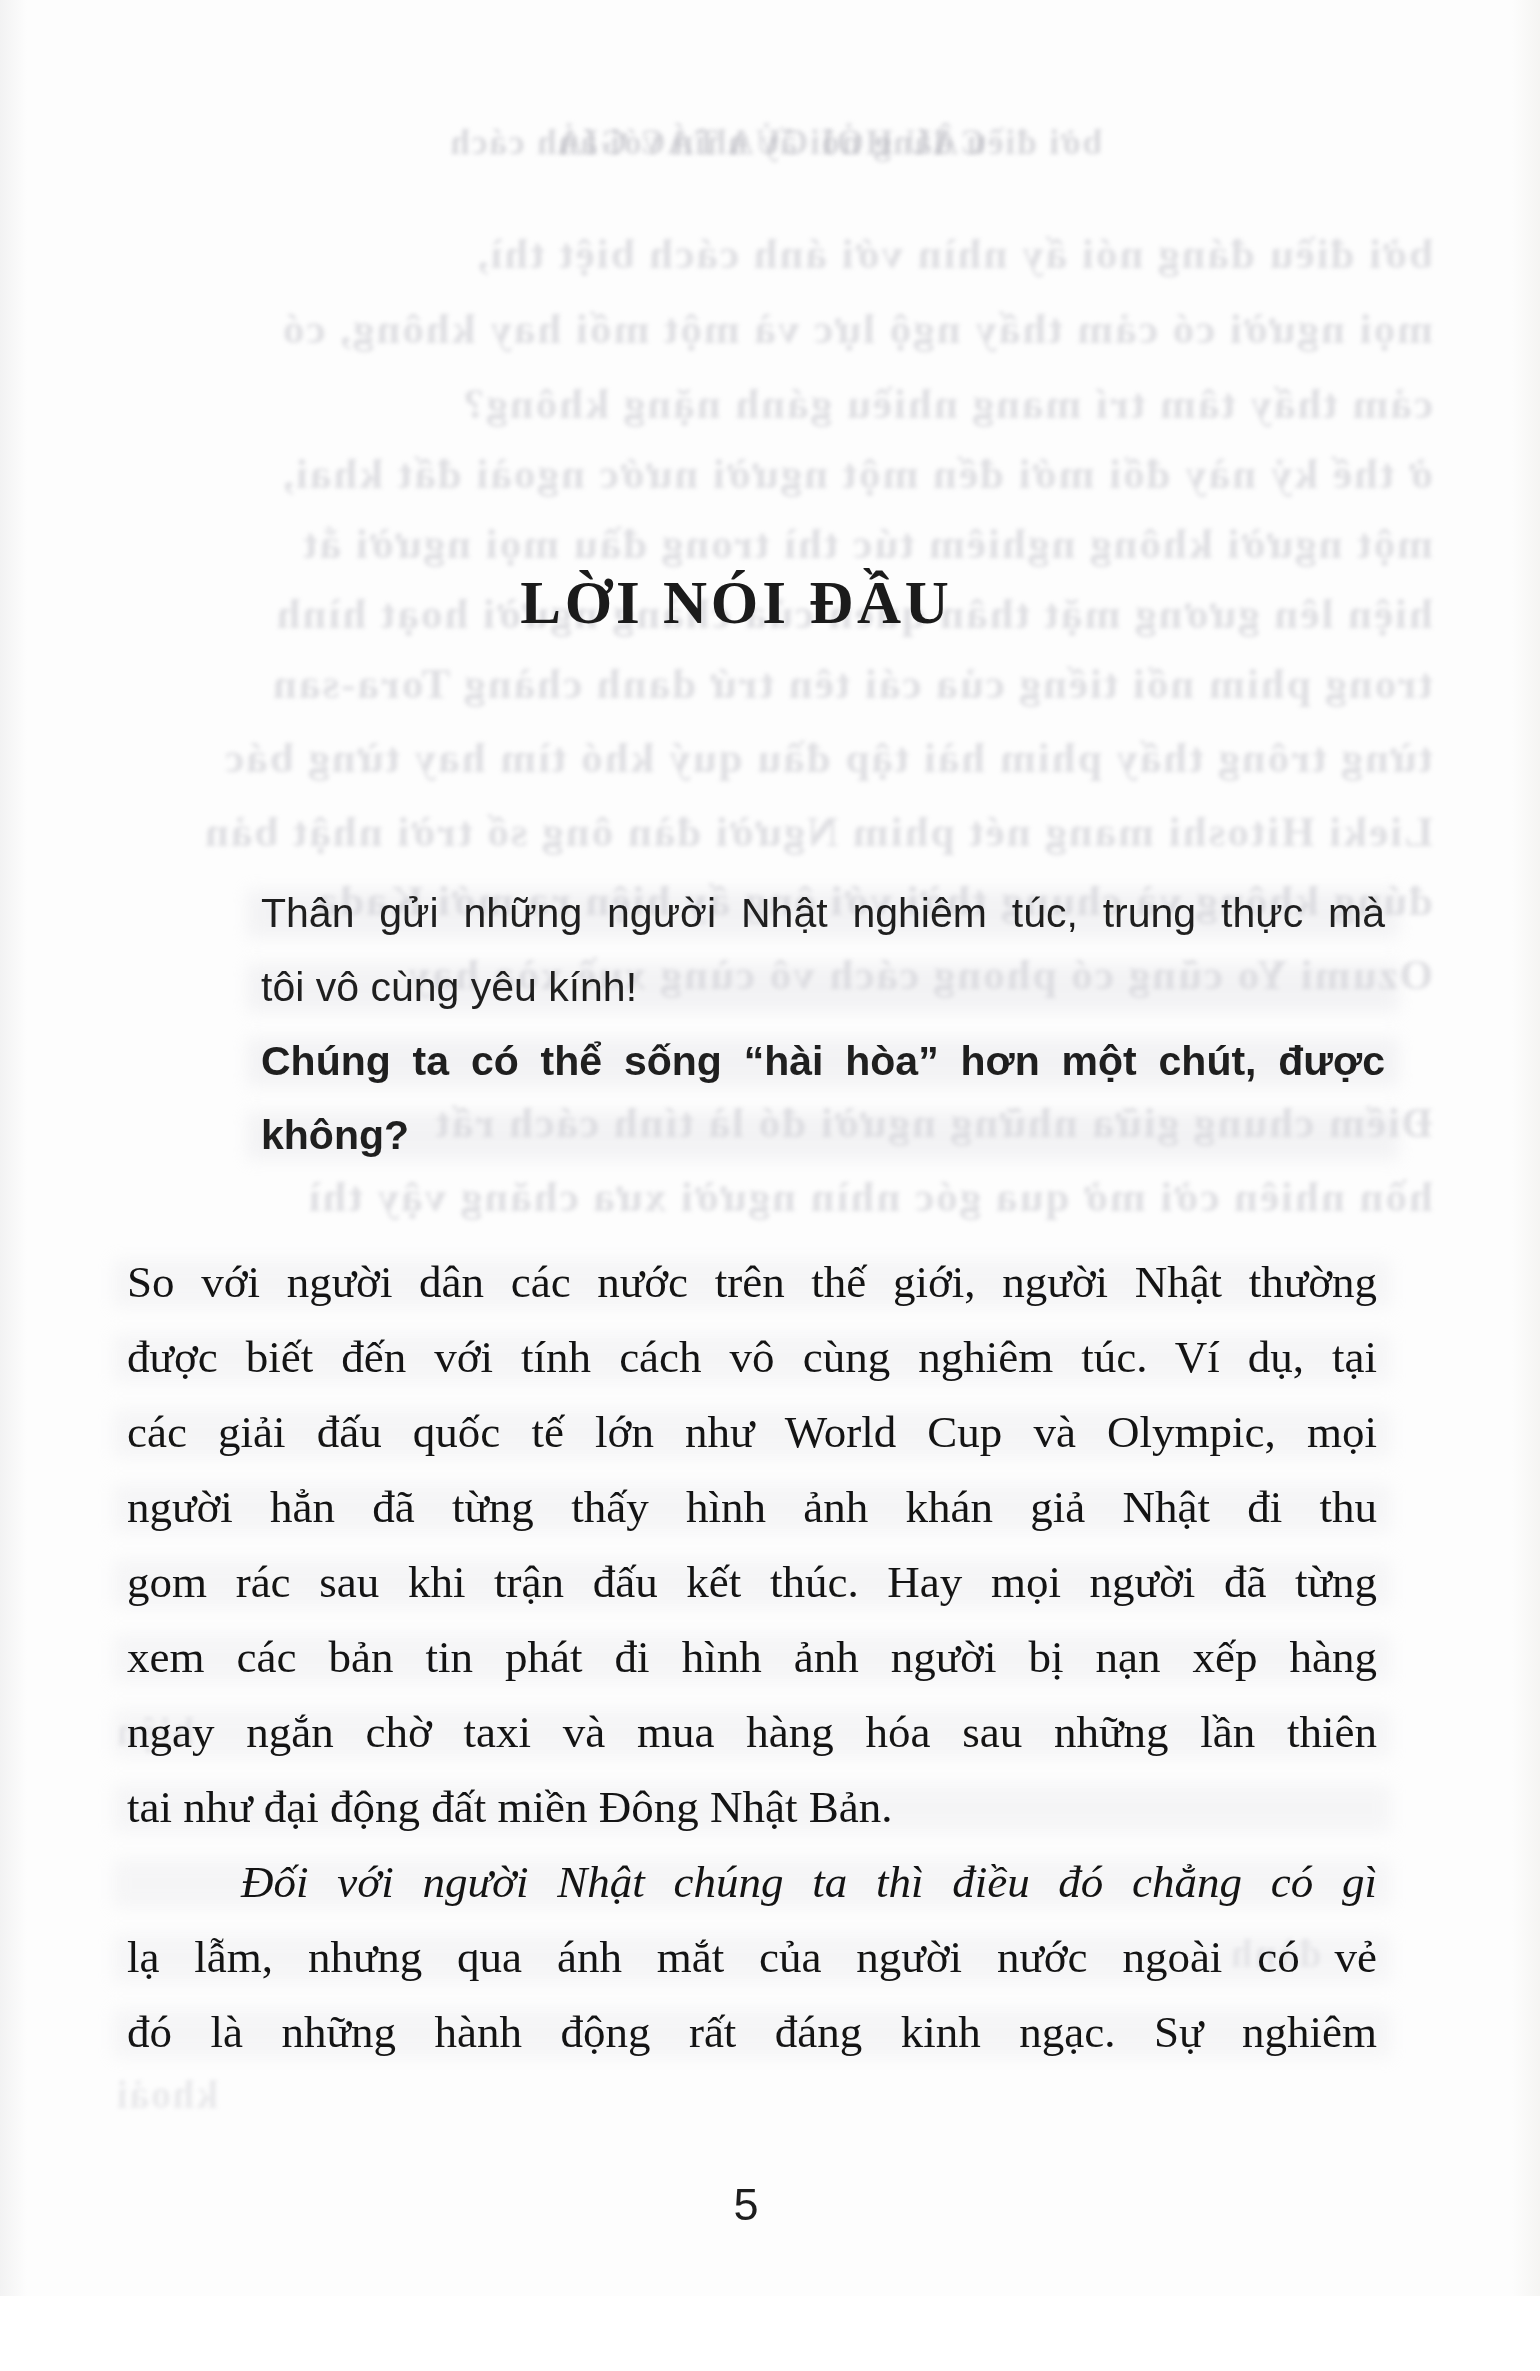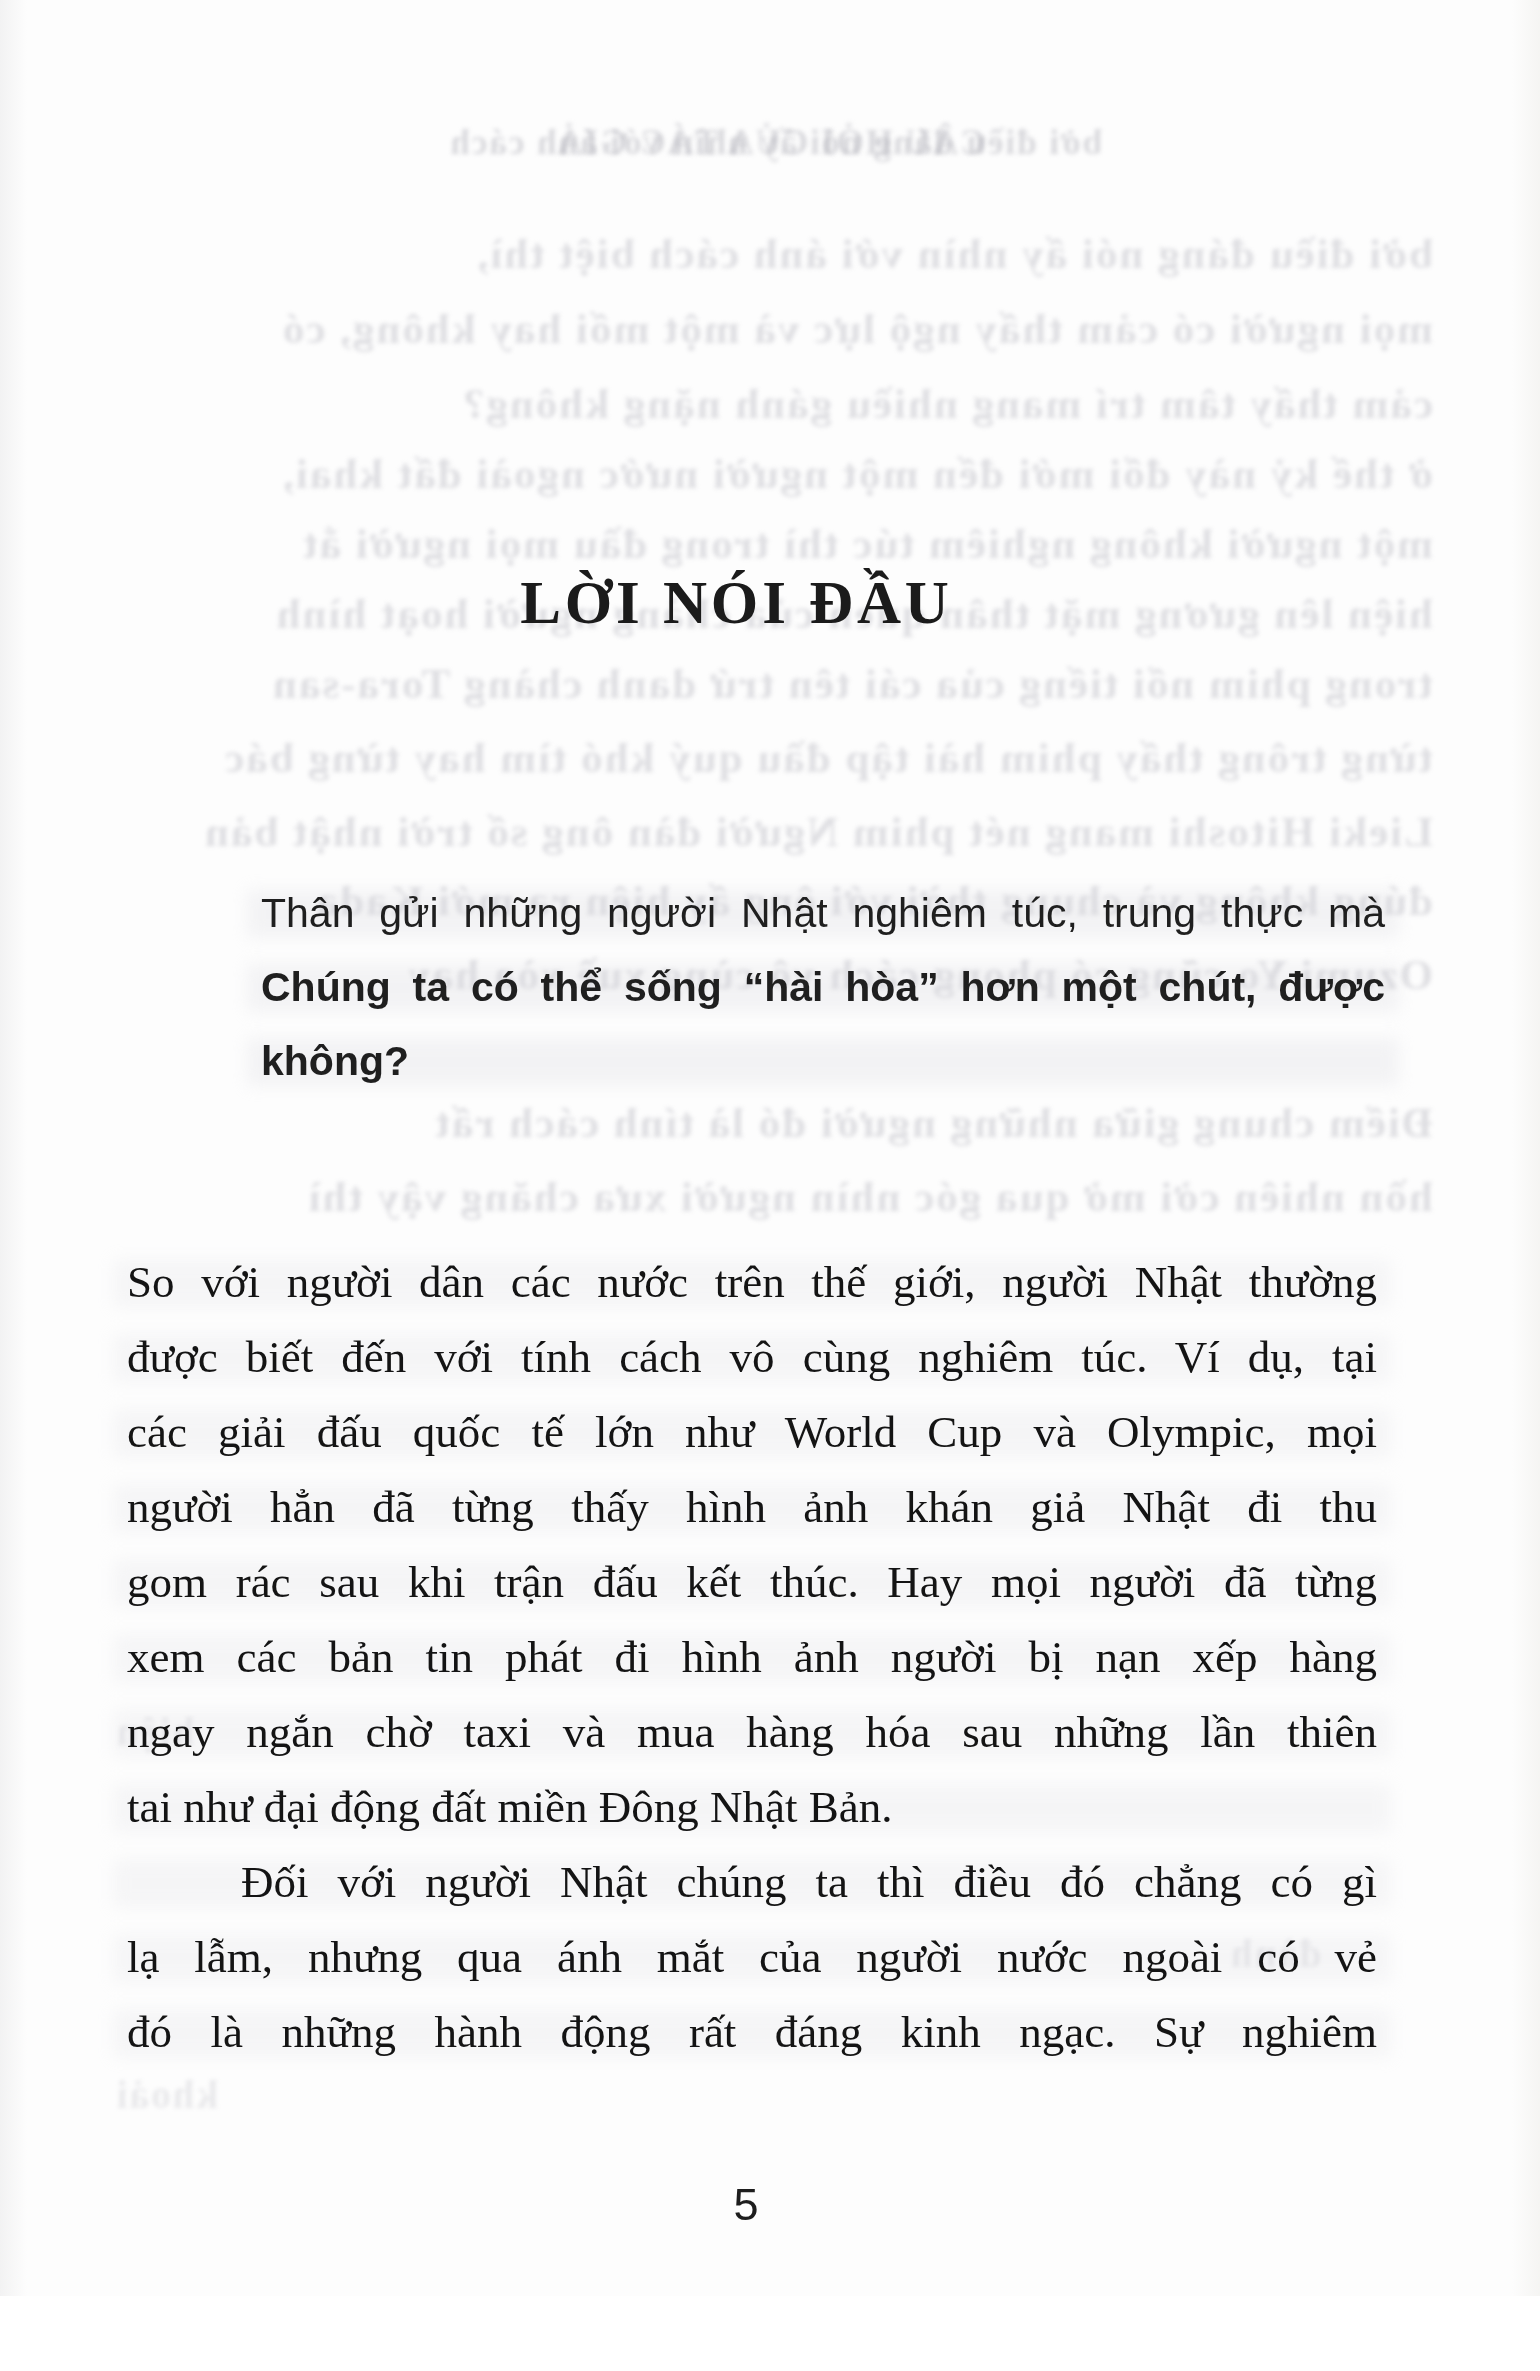--- a/index.html
+++ b/index.html
@@ -88,21 +88,21 @@
     width: 1250px;
     font-family: "Liberation Serif", serif;
     font-size: 45px;
     color: #141414;
     z-index: 3;
   }
   .bodytext .line { position: relative; height: 75px; line-height: 75px; }
 
   .line.j { text-align: justify; text-align-last: justify; }
   .line.bold { font-weight: 700; }
-  .line.indent { padding-left: 114px; }
+  .line.indent { padding-left: 114px; font-style: italic; }
 
   
   .line::before {
     content: "";
     position: absolute;
     left: -13.7px; right: -13.7px; top: 13.7px; bottom: 11.7px;
     background: #d9d9df;
     filter: blur(7.8px);
     opacity: 0.28;
     z-index: -1;
@@ -141,20 +141,21 @@
   <div class="ghost" style="top:1098px">Điểm chung giữa những người đó là tính cách rất</div>
   <div class="ghost" style="top:1172px">hồn nhiên cởi mở qua góc nhìn người xưa chăng vậy thì</div>
   <div class="ghost frag" style="top:1709px; left:115px">hiện</div>
   <div class="ghost frag" style="top:1931px; left:1229px">đành</div>
   <div class="ghost frag" style="top:2072px; left:115px">khoải</div>
 
   <h1 class="title">LỜI NÓI ĐẦU</h1>
 
   <div class="dedication">
     <div class="line j">Thân gửi những người Nhật nghiêm túc, trung thực mà</div>
+    <div class="line">tôi vô cùng yêu kính!</div>
     <div class="line j bold">Chúng ta có thể sống “hài hòa” hơn một chút, được</div>
     <div class="line bold">không?</div>
   </div>
 
   <div class="bodytext">
     <div class="line j">So với người dân các nước trên thế giới, người Nhật thường</div>
     <div class="line j">được biết đến với tính cách vô cùng nghiêm túc. Ví dụ, tại</div>
     <div class="line j">các giải đấu quốc tế lớn như World Cup và Olympic, mọi</div>
     <div class="line j">người hẳn đã từng thấy hình ảnh khán giả Nhật đi thu</div>
     <div class="line j">gom rác sau khi trận đấu kết thúc. Hay mọi người đã từng</div>

